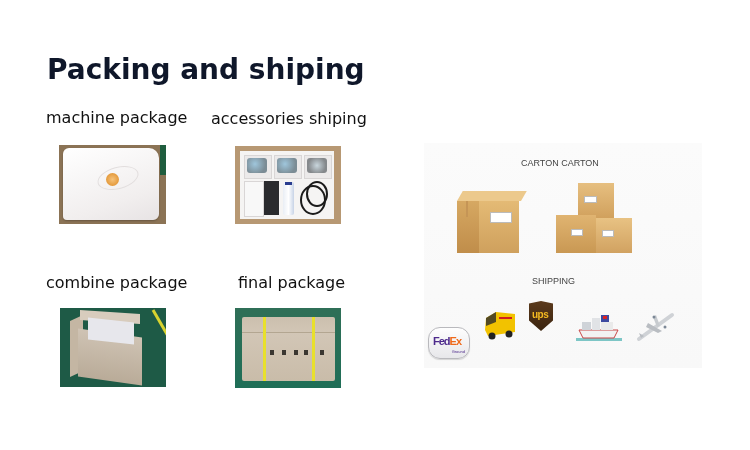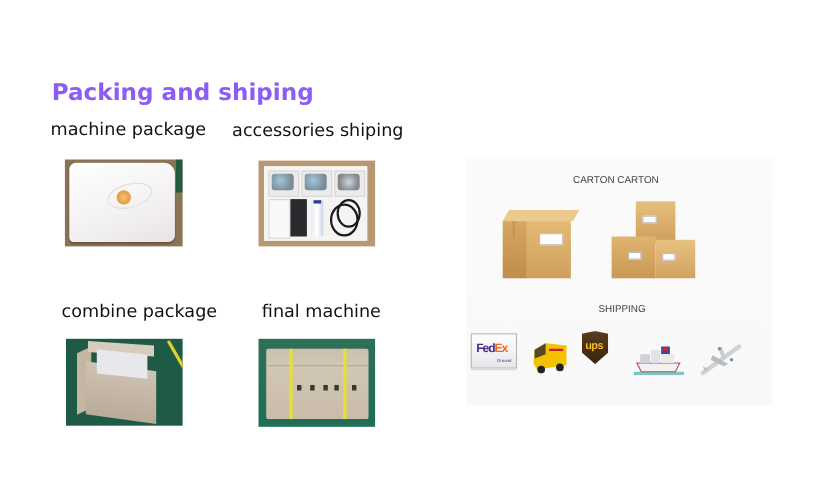--- a/index.html
+++ b/index.html
@@ -1,21 +1,21 @@
 <!DOCTYPE html>
 <html><head>
 <meta charset="utf-8">
 <style>
   html, body { margin:0; padding:0; }
   body {
     width:750px; height:450px; background:#ffffff; position:relative; overflow:hidden;
     font-family: "DejaVu Sans", "Liberation Sans", sans-serif; color:#111;
   }
   .abs { position:absolute; }
-  .title { left:47px; top:53px; font-size:21px; font-weight:600; letter-spacing:0; color:#8b5cf6; white-space:nowrap;margin-top:19px; }
+  .title { left:47px; top:53px; font-size:28px; font-weight:600; letter-spacing:0; color:#0f172a; white-space:nowrap; }
   .caption { font-size:16px; color:#111; white-space:nowrap; }
   .photo { overflow:hidden; }
 
   
   .machine { left:59px; top:145px; width:107px; height:79px; background:#8b7355; }
   .machine .lid { position:absolute; left:4px; top:3px; width:96px; height:72px; background:linear-gradient(160deg,#ffffff,#f1eeee 70%,#e7e3e4); border-radius:6px 10px 6px 4px; box-shadow:0 1px 2px rgba(0,0,0,.25); }
   .machine .swoosh { position:absolute; left:38px; top:22px; width:40px; height:20px; border-radius:50%; border:1px solid #e2dede; transform:rotate(-15deg); }
   .machine .btn { position:absolute; left:47px; top:28px; width:13px; height:13px; border-radius:50%; background:radial-gradient(circle,#f6c27a,#e49a3c 70%,#f3e1c9); }
   .machine .green { position:absolute; right:0; top:0; width:6px; height:30px; background:#1f5d3e; }
 
@@ -48,39 +48,39 @@
   .panel { left:424px; top:143px; width:278px; height:225px; background:linear-gradient(180deg,#fbfbfb,#f8f8f8); }
   .panel .hd { position:absolute; font-family:"Liberation Sans", sans-serif; font-size:9px; color:#444; letter-spacing:0; white-space:nowrap; }
   .carton { position:absolute; }
   .carton .front { position:absolute; background:linear-gradient(180deg,#e2b56f,#cc9a55); }
   .carton .side { position:absolute; background:linear-gradient(180deg,#d6a862,#bf8c48); }
   .carton .top { position:absolute; background:#ecc98c; }
   .carton .lbl { position:absolute; background:#fff; border:1px solid #bbb; }
   .carton .tapeline { position:absolute; background:#c59556; }
 
   .ship { position:absolute; }
-  .fedex { left:4px; top:160px; width:40px; height:30px; background:linear-gradient(180deg,#fefefe,#e7e7ea); border:1px solid #b9b9bd; border-radius:0; box-shadow:0 1px 1px rgba(0,0,0,.15); }
+  .fedex { left:4px; top:184px; width:40px; height:30px; background:linear-gradient(180deg,#fefefe,#e7e7ea); border:1px solid #b9b9bd; border-radius:12px; box-shadow:0 1px 1px rgba(0,0,0,.15); }
   .fedex .fe { position:absolute; left:4px; top:7px; font-family:"Liberation Sans", sans-serif; font-weight:700; font-size:11px; letter-spacing:-1px; }
   .fedex .fe .p { color:#4d2a8c; } .fedex .fe .o { color:#ef6a1c; }
   .fedex .g { position:absolute; right:4px; bottom:4px; font-size:4px; color:#4d2a8c; font-family:"Liberation Sans", sans-serif; }
   .van { left:58px; top:165px; width:36px; height:34px; }
   .ups { left:105px; top:158px; width:24px; height:30px; background:linear-gradient(180deg,#5b3a1c,#3b2410); clip-path:polygon(0 8%,50% 0,100% 8%,100% 65%,50% 100%,0 65%); }
   .ups span { position:absolute; left:3px; top:8px; font-family:"Liberation Sans", sans-serif; font-weight:700; font-size:10px; color:#f4b921; letter-spacing:-.5px; }
   .cargo { left:152px; top:170px; width:46px; height:30px; }
   .plane { left:210px; top:166px; width:42px; height:34px; }
 </style>
 </head>
 <body>
 
 <div class="abs title">Packing and shiping</div>
 
 <div class="abs caption" style="left:46px; top:108px;">machine package</div>
 <div class="abs caption" style="left:211px; top:109px;">accessories shiping</div>
-<div class="abs caption" style="left:46px; top:273px;margin-left:10px;">combine package</div>
-<div class="abs caption" style="left:238px; top:273px;">final machine</div>
+<div class="abs caption" style="left:46px; top:273px;">combine package</div>
+<div class="abs caption" style="left:238px; top:273px;">final package</div>
 
 <div class="abs photo machine">
   <div class="green"></div>
   <div class="lid"></div>
   <div class="swoosh"></div>
   <div class="btn"></div>
 </div>
 
 <div class="abs photo acc">
   <div class="tray">
@@ -131,21 +131,21 @@
 
   <div class="carton" style="left:132px; top:40px;">
     <div class="side" style="left:22px; top:0; width:36px; height:38px; background:linear-gradient(180deg,#e6bf80,#cf9e5a);"></div>
     <div class="lbl" style="left:28px; top:13px; width:11px; height:5px;"></div>
     <div class="front" style="left:0; top:32px; width:40px; height:38px; background:linear-gradient(180deg,#e0b471,#c99853);"></div>
     <div class="lbl" style="left:15px; top:46px; width:10px; height:5px;"></div>
     <div class="side" style="left:40px; top:35px; width:36px; height:35px; background:linear-gradient(180deg,#e8c283,#d1a261);"></div>
     <div class="lbl" style="left:46px; top:47px; width:10px; height:5px;"></div>
   </div>
 
-  <div class="hd" style="left:120px; top:133px;">SHIPPING</div>
+  <div class="hd" style="left:108px; top:133px;">SHIPPING</div>
 
   <div class="ship fedex">
     <div class="fe"><span class="p">Fed</span><span class="o">Ex</span></div>
     <div class="g">Ground</div>
   </div>
 
   <svg class="ship van" viewBox="0 0 36 34">
     <path d="M4 10 L14 4 L33 6 L33 24 L6 28 L3 22 Z" fill="#f2c200"></path>
     <path d="M4 10 L14 4 L14 14 L4 18 Z" fill="#2a2a2a" opacity=".8"></path>
     <path d="M17 10 L30 10" stroke="#d11f1f" stroke-width="2"></path>

